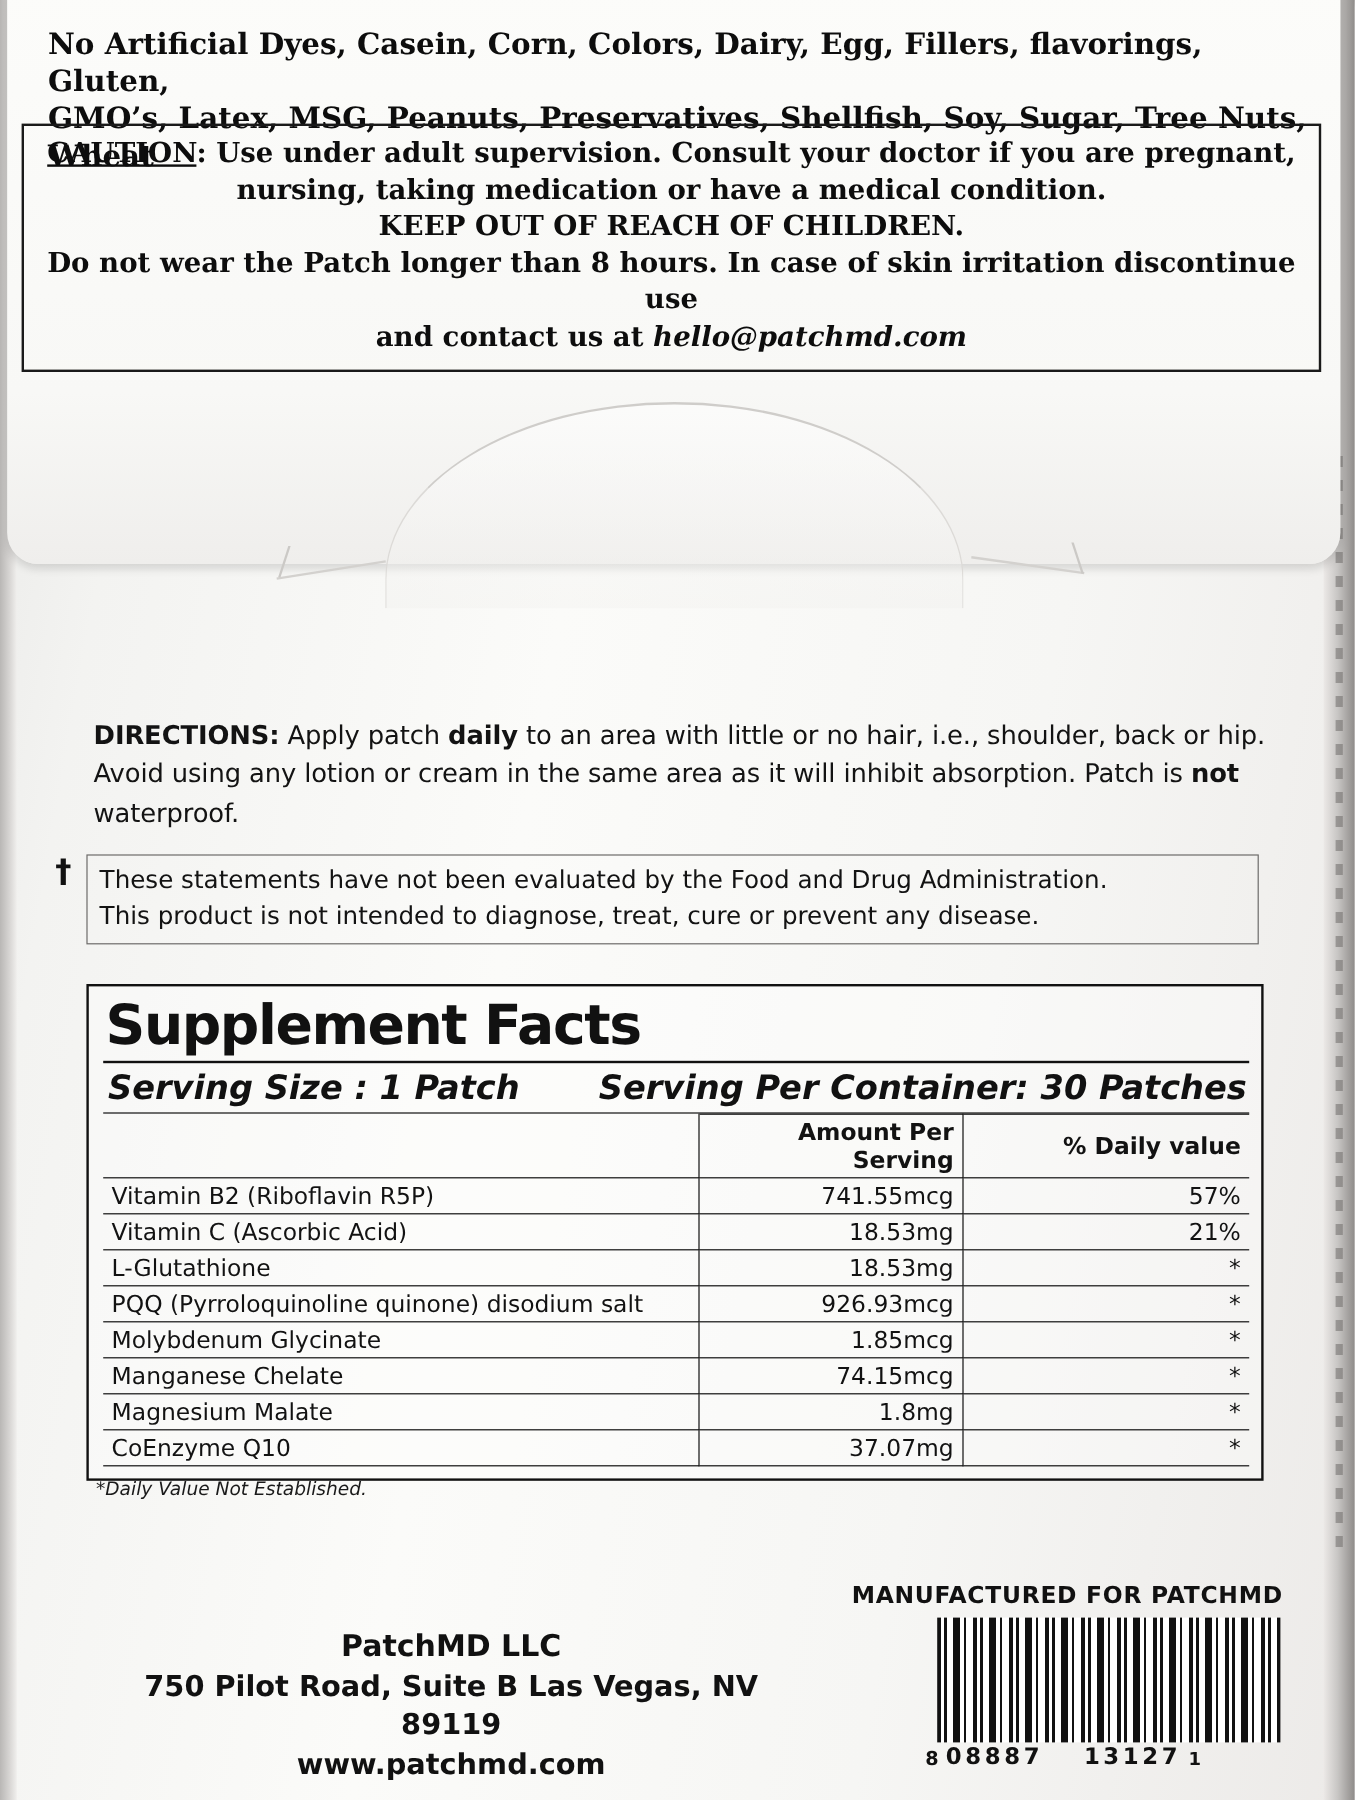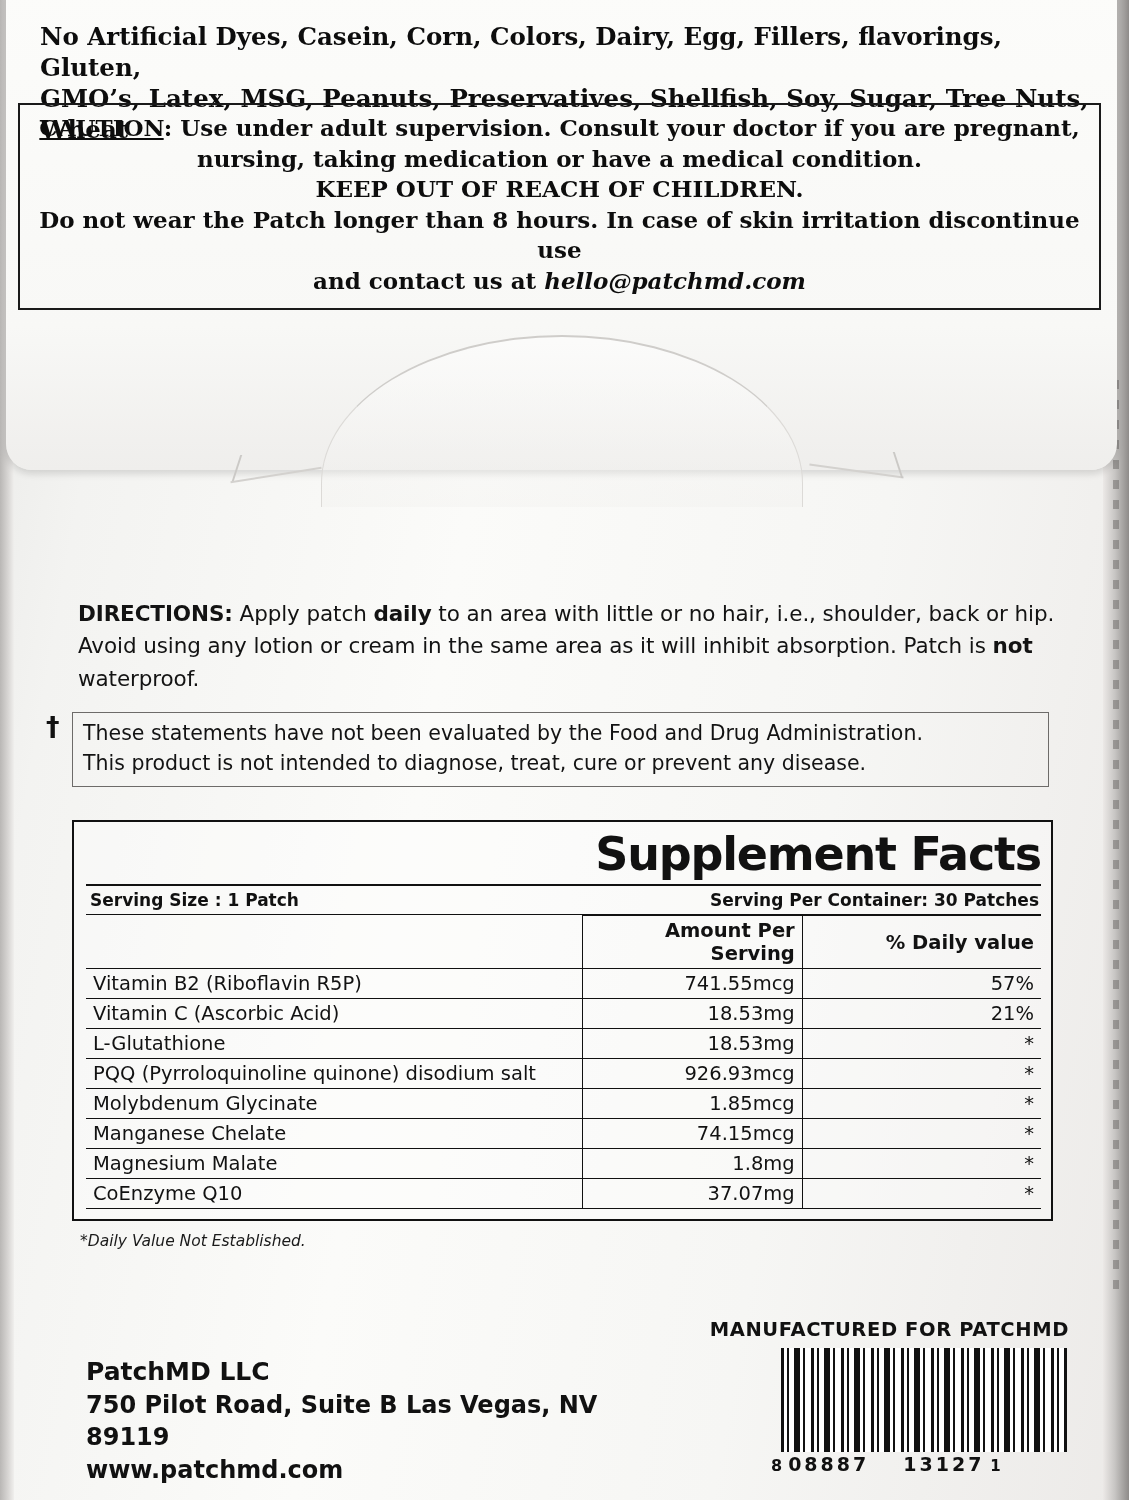--- a/index.html
+++ b/index.html
@@ -187,30 +187,30 @@
     padding: 6px 10px 10px 12px;
   }
   .sf-title {
     font-family: "DejaVu Sans", sans-serif;
     font-size: 46px;
     font-weight: 700;
     letter-spacing: -1.2px;
     line-height: 1.05;
     margin: 2px 0 6px 2px;
     color: #111;
-    text-align: right;
   }
   .sf-serving {
     border-top: 2px solid #111;
     border-bottom: 1px solid #111;
     display: flex;
     justify-content: space-between;
-    font-size: 17px;
+    font-size: 28px;
     font-weight: 600;
     padding: 4px 2px 4px 4px;
+    font-style: italic;
   }
   .sf-table {
     width: 100%;
     border-collapse: collapse;
     font-size: 19.5px;
   }
   .sf-table th, .sf-table td {
     border: 1px solid #111;
     padding: 3px 7px;
     font-weight: 400;
@@ -243,21 +243,21 @@
     font-weight: 700;
     font-size: 19.5px;
     letter-spacing: .6px;
     color: #111;
   }
   .company {
     position: absolute;
     left: 86px;
     width: 580px;
     top: 1355px;
-    text-align: left;
+    text-align: center;
     font-family: "DejaVu Sans", sans-serif;
     color: #111;
   }
   .company .c1 { font-size: 25px; font-weight: 700; line-height: 1.35; }
   .company .c2 { font-size: 24px; font-weight: 600; line-height: 1.35; }
   .company .c3 { font-size: 24px; font-weight: 700; line-height: 1.4; }
 
   .barcode-wrap {
     position: absolute;
     right: 58px;

